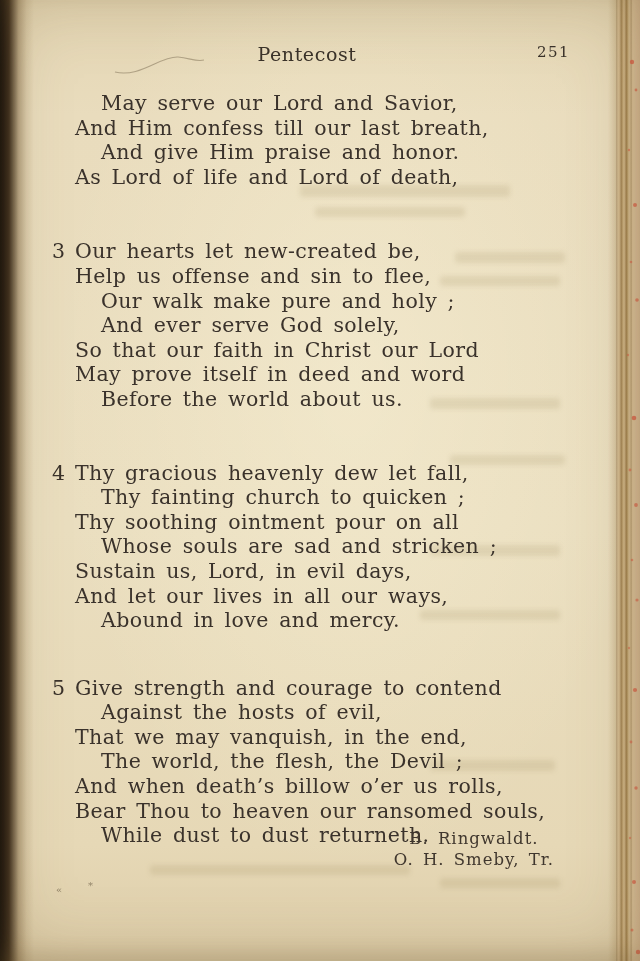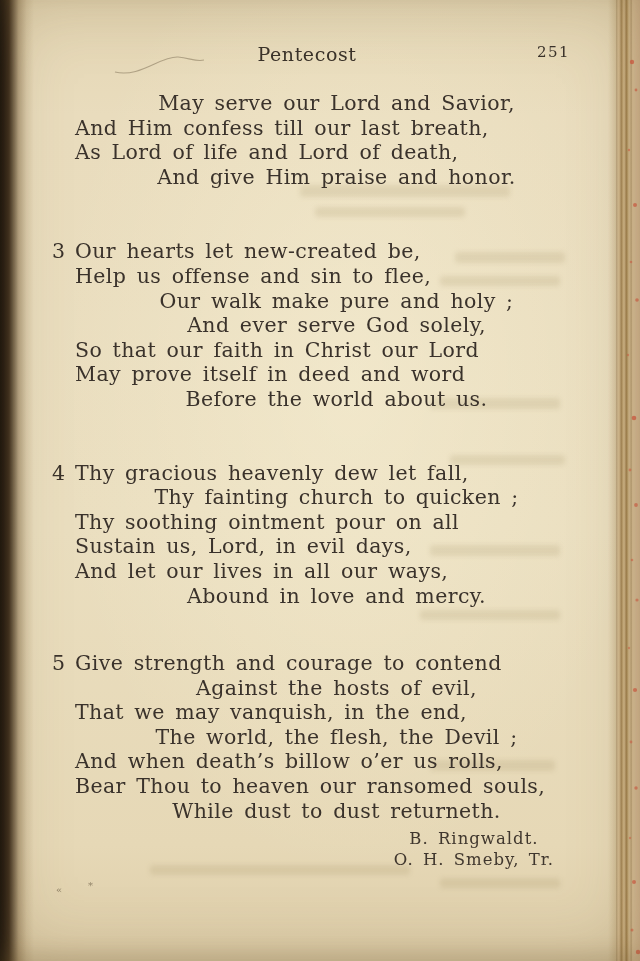--- a/index.html
+++ b/index.html
@@ -59,21 +59,21 @@
   #stanzas{
     position:absolute;top:91px;left:52px;width:520px;
     font-size:20.5px;line-height:24.6px;color:#3a322b;
     letter-spacing:0.4px;word-spacing:3.5px;
   }
   .stanza{position:relative;}
   #stanzas .stanza:nth-child(2){margin-top:50px;}
   #stanzas .stanza:nth-child(3){margin-top:49px;}
   #stanzas .stanza:nth-child(4){margin-top:43px;}
   .line{padding-left:23px;position:relative;white-space:nowrap;}
-  .line.indent{padding-left:49px;text-align:center;}
+  .line.indent{padding-left:49px;}
   .verse-num{position:absolute;left:0;top:0;}
 
   
   #attribution{
     position:absolute;top:828px;right:86px;text-align:center;
     font-size:16.5px;line-height:21px;color:#40372e;
     letter-spacing:1px;word-spacing:3px;
   }
 
   
@@ -107,36 +107,37 @@
   <div id="page-number">251</div>
 
   <svg id="hairline" width="640" height="961">
     <path d="M 115 72 C 140 78, 160 56, 178 57 C 190 58, 196 62, 204 60" fill="none" stroke="rgba(110,95,70,0.45)" stroke-width="1.1"></path>
   </svg>
 
   <div id="stanzas">
       <div class="stanza">
         <div class="line indent">May serve our Lord and Savior,</div>
         <div class="line">And Him confess till our last breath,</div>
+        <div class="line indent">And give Him praise and honor.</div>
         <div class="line">As Lord of life and Lord of death,</div>
-        <div class="line indent">And give Him praise and honor.</div>
       </div>
       <div class="stanza">
         <div class="line"><span class="verse-num">3</span>Our hearts let new-created be,</div>
         <div class="line">Help us offense and sin to flee,</div>
         <div class="line indent">Our walk make pure and holy ;</div>
         <div class="line indent">And ever serve God solely,</div>
         <div class="line">So that our faith in Christ our Lord</div>
         <div class="line">May prove itself in deed and word</div>
         <div class="line indent">Before the world about us.</div>
       </div>
       <div class="stanza">
         <div class="line"><span class="verse-num">4</span>Thy gracious heavenly dew let fall,</div>
         <div class="line indent">Thy fainting church to quicken ;</div>
         <div class="line">Thy soothing ointment pour on all</div>
+        <div class="line indent">Whose souls are sad and stricken ;</div>
         <div class="line">Sustain us, Lord, in evil days,</div>
         <div class="line">And let our lives in all our ways,</div>
         <div class="line indent">Abound in love and mercy.</div>
       </div>
       <div class="stanza">
         <div class="line"><span class="verse-num">5</span>Give strength and courage to contend</div>
         <div class="line indent">Against the hosts of evil,</div>
         <div class="line">That we may vanquish, in the end,</div>
         <div class="line indent">The world, the flesh, the Devil ;</div>
         <div class="line">And when death’s billow o’er us rolls,</div>

